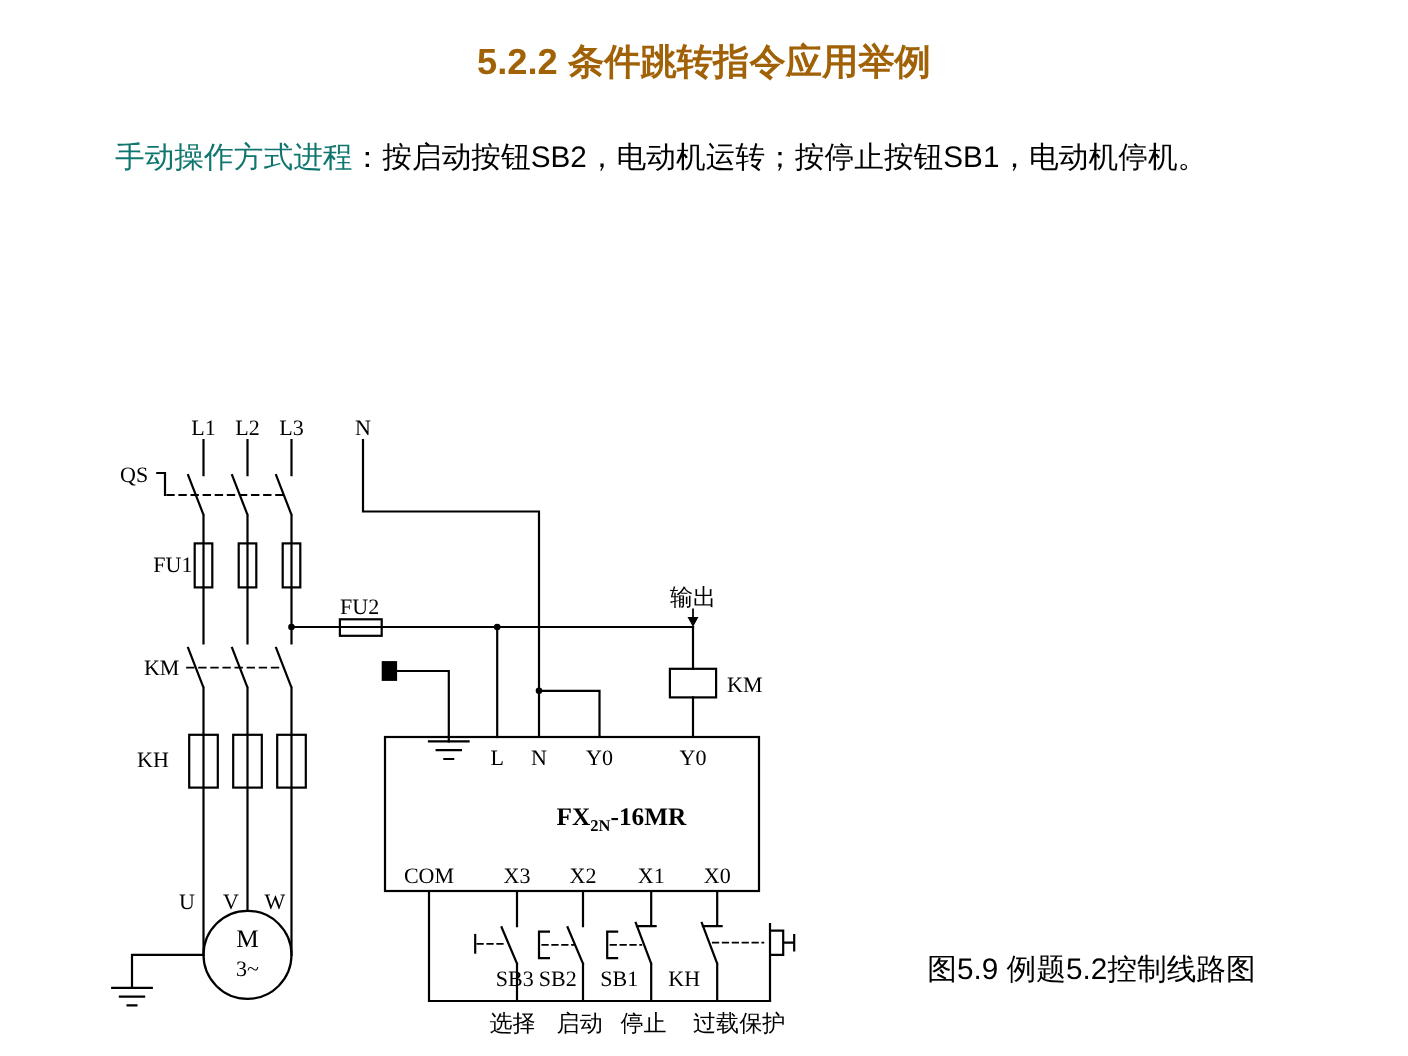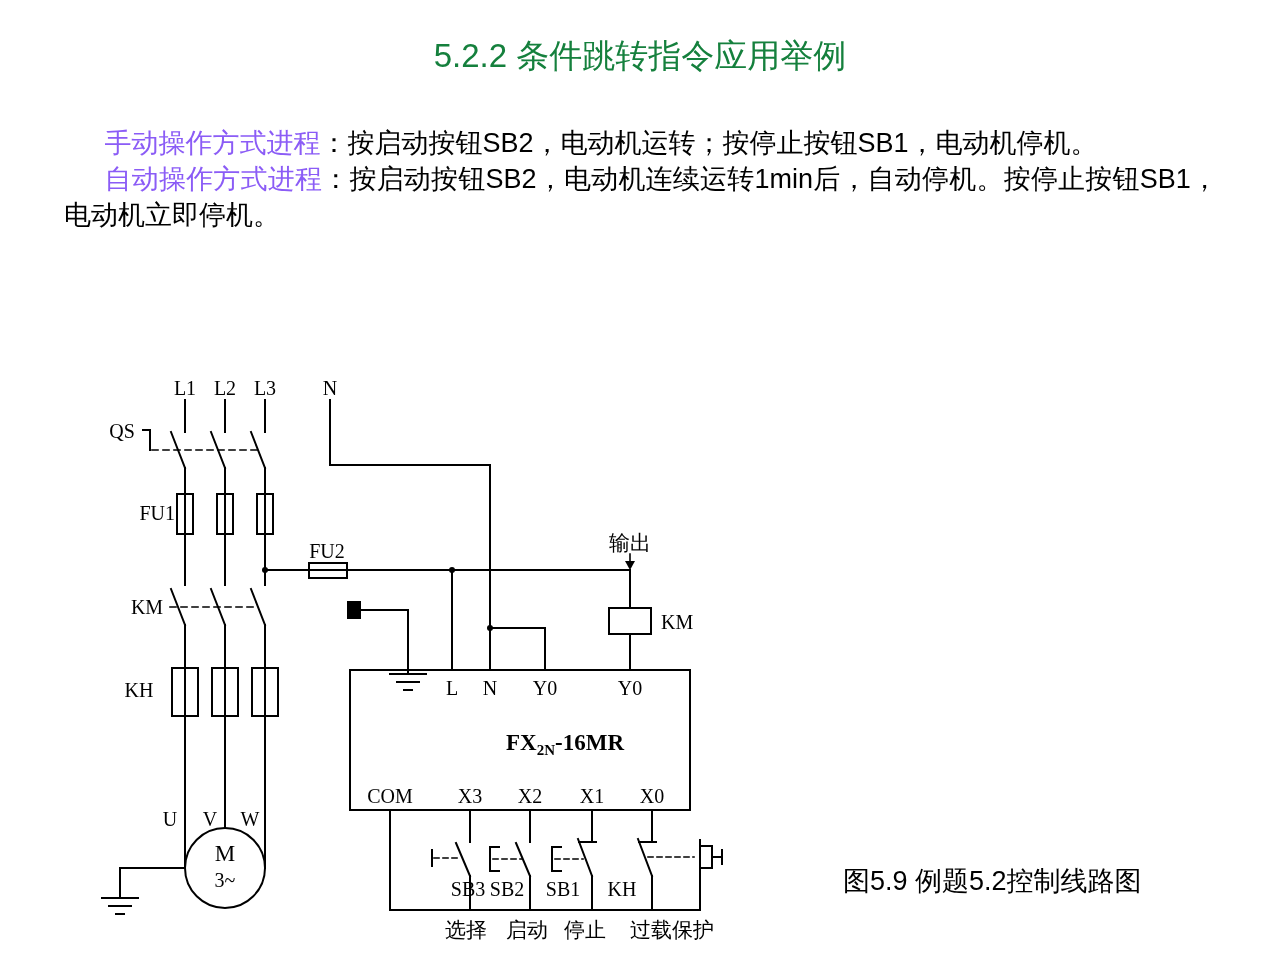--- a/index.html
+++ b/index.html
@@ -2,43 +2,42 @@
 <html><head>
 <meta charset="utf-8">
 <style>
   html,body{margin:0;padding:0;}
   body{
     width:1280px;height:960px;background:#ffffff;position:relative;overflow:hidden;
     font-family:"Liberation Sans","DejaVu Sans",sans-serif;color:#000;
   }
   .title{
     position:absolute;top:34px;left:0;width:100%;text-align:center;
-    font-size:33px;font-weight:normal;color:#15803d;
+    font-size:33px;font-weight:bold;color:#a16207;
   }
   .body-text{
     position:absolute;top:126px;left:64px;width:1154px;
     font-size:27px;line-height:34px;text-align:justify;
   }
   .body-text p{margin:0;}
   .indent2{text-indent:2em;}
   .indent15{text-indent:1.5em;}
-  .red{color:#8b5cf6;font-family:Liberation Mono, monospace;}
+  .red{color:#0f766e;}
   .diagram{position:absolute;top:380px;left:0;}
   .dlabel{font-family:"Liberation Serif","DejaVu Serif",serif;font-size:20px;}
   .dlabel-cjk{font-family:"Liberation Serif","DejaVu Serif",serif;font-size:21px;}
   .caption{font-family:"Liberation Sans","DejaVu Sans",sans-serif;font-size:27px;}
 </style>
 </head>
 <body>
 
 <div class="title">5.2.2  条件跳转指令应用举例</div>
 
 <div class="body-text">
   <p class="indent15"><span class="red">手动操作方式进程</span><span>：按启动按钮SB2，电动机运转；按停止按钮SB1，电动机停机。</span></p>
-  <p class="indent15"><span class="red">自动操作方式进程</span><span>：按启动按钮SB2，电动机连续运转1min后，自动停机。按停止按钮SB1，电动机立即停机。</span></p>
 </div>
 
 <svg class="diagram" width="1280" height="580" viewBox="0 0 1280 580" xmlns="http://www.w3.org/2000/svg">
 
   <g fill="none" stroke="#000" stroke-width="2" stroke-linecap="square">
 
     <g>
 
       <path d="M185,20 V52 M185,88 L171,52 M185,88 V205 M185,245 L171,209 M185,245 V488"></path>
 

